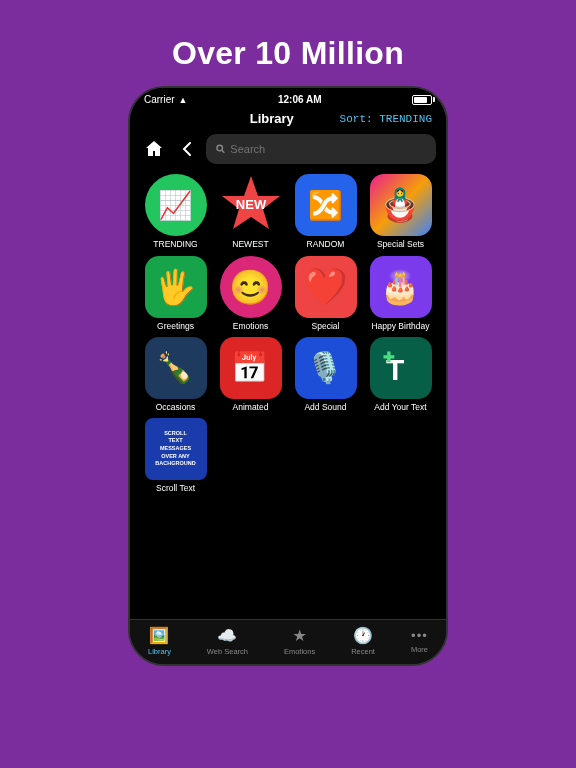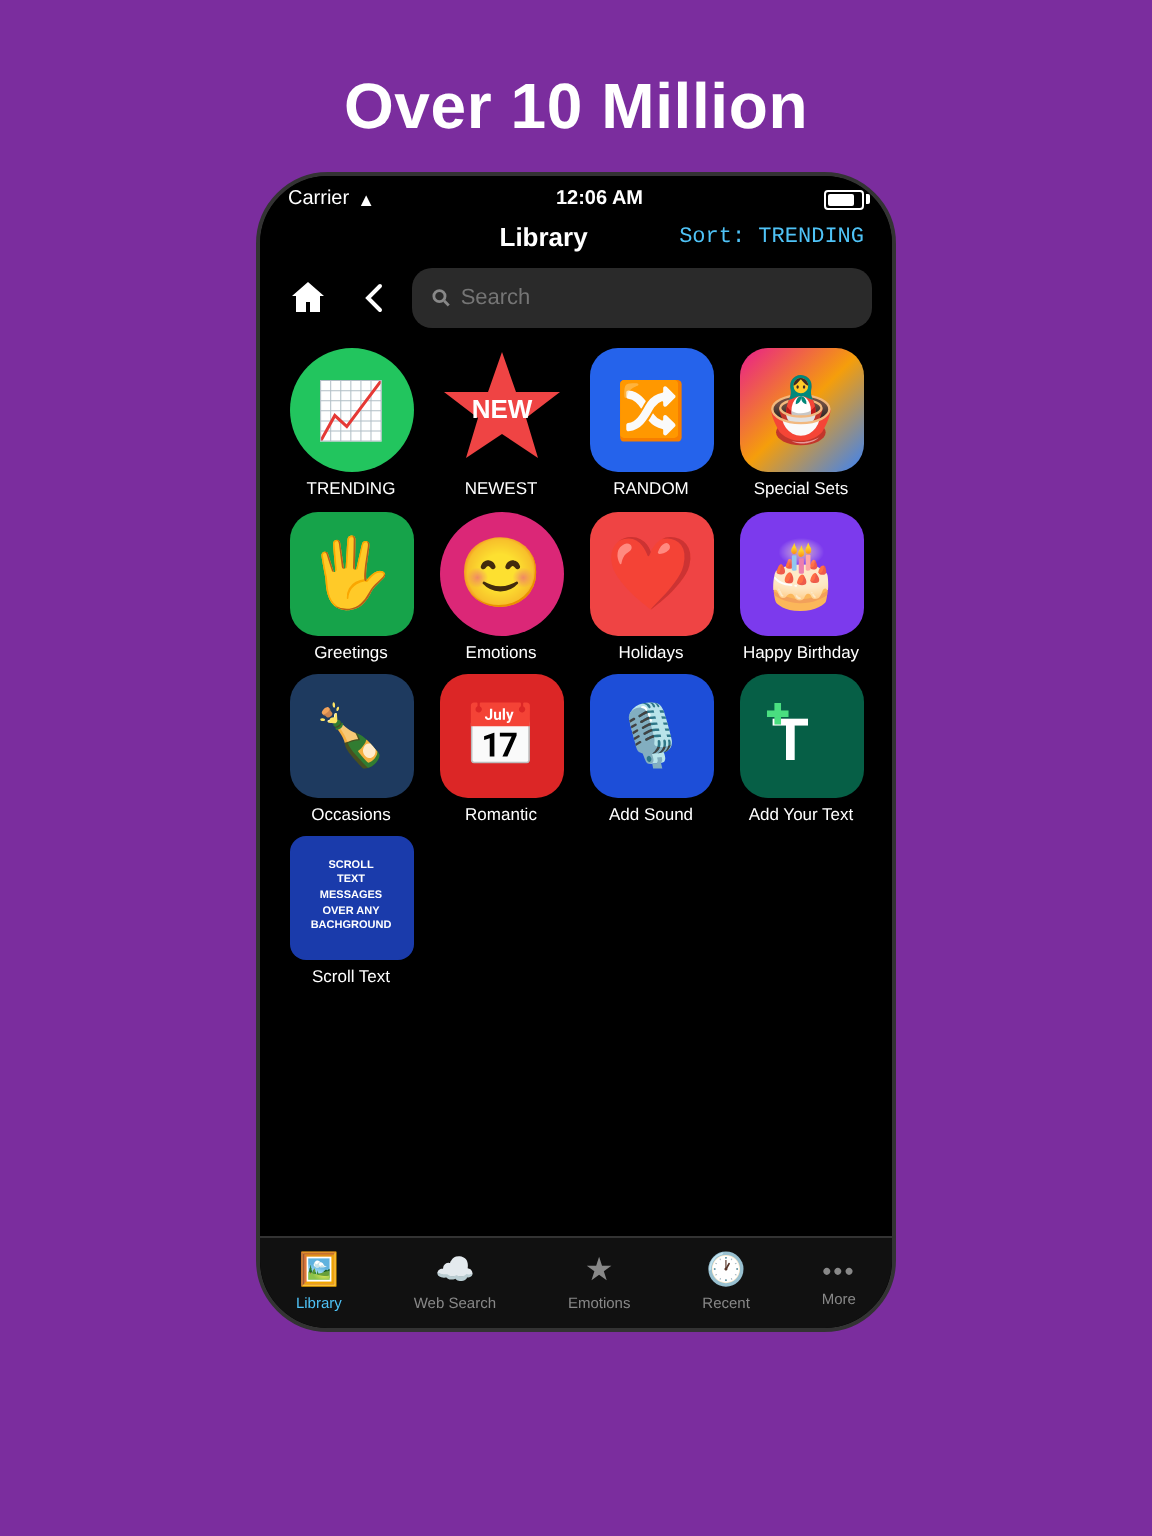--- a/index.html
+++ b/index.html
@@ -274,36 +274,36 @@
         <span class="grid-label">Greetings</span>
       </div>
 
       <div class="grid-item">
         <div style="width:62px;height:62px;background:#db2777;border-radius:50%;display:flex;align-items:center;justify-content:center;font-size:34px;">😊</div>
         <span class="grid-label">Emotions</span>
       </div>
 
       <div class="grid-item">
         <div style="width:62px;height:62px;background:#ef4444;border-radius:14px;display:flex;align-items:center;justify-content:center;font-size:36px;">❤️</div>
-        <span class="grid-label">Holidays</span>
+        <span class="grid-label">Special</span>
       </div>
 
       <div class="grid-item">
         <div style="width:62px;height:62px;background:#7c3aed;border-radius:14px;display:flex;align-items:center;justify-content:center;font-size:32px;">🎂</div>
         <span class="grid-label">Happy Birthday</span>
       </div>
 
       <div class="grid-item">
         <div style="width:62px;height:62px;background:#1e3a5f;border-radius:14px;display:flex;align-items:center;justify-content:center;font-size:30px;">🍾</div>
         <span class="grid-label">Occasions</span>
       </div>
 
       <div class="grid-item">
         <div style="width:62px;height:62px;background:#dc2626;border-radius:14px;display:flex;align-items:center;justify-content:center;font-size:30px;">📅</div>
-        <span class="grid-label">Romantic</span>
+        <span class="grid-label">Animated</span>
       </div>
 
       <div class="grid-item">
         <div style="width:62px;height:62px;background:#1d4ed8;border-radius:14px;display:flex;align-items:center;justify-content:center;font-size:30px;">🎙️</div>
         <span class="grid-label">Add Sound</span>
       </div>
 
       <div class="grid-item">
         <div style="width:62px;height:62px;background:#065f46;border-radius:14px;display:flex;align-items:center;justify-content:center;">
           <svg width="40" height="40" viewBox="0 0 40 40">

